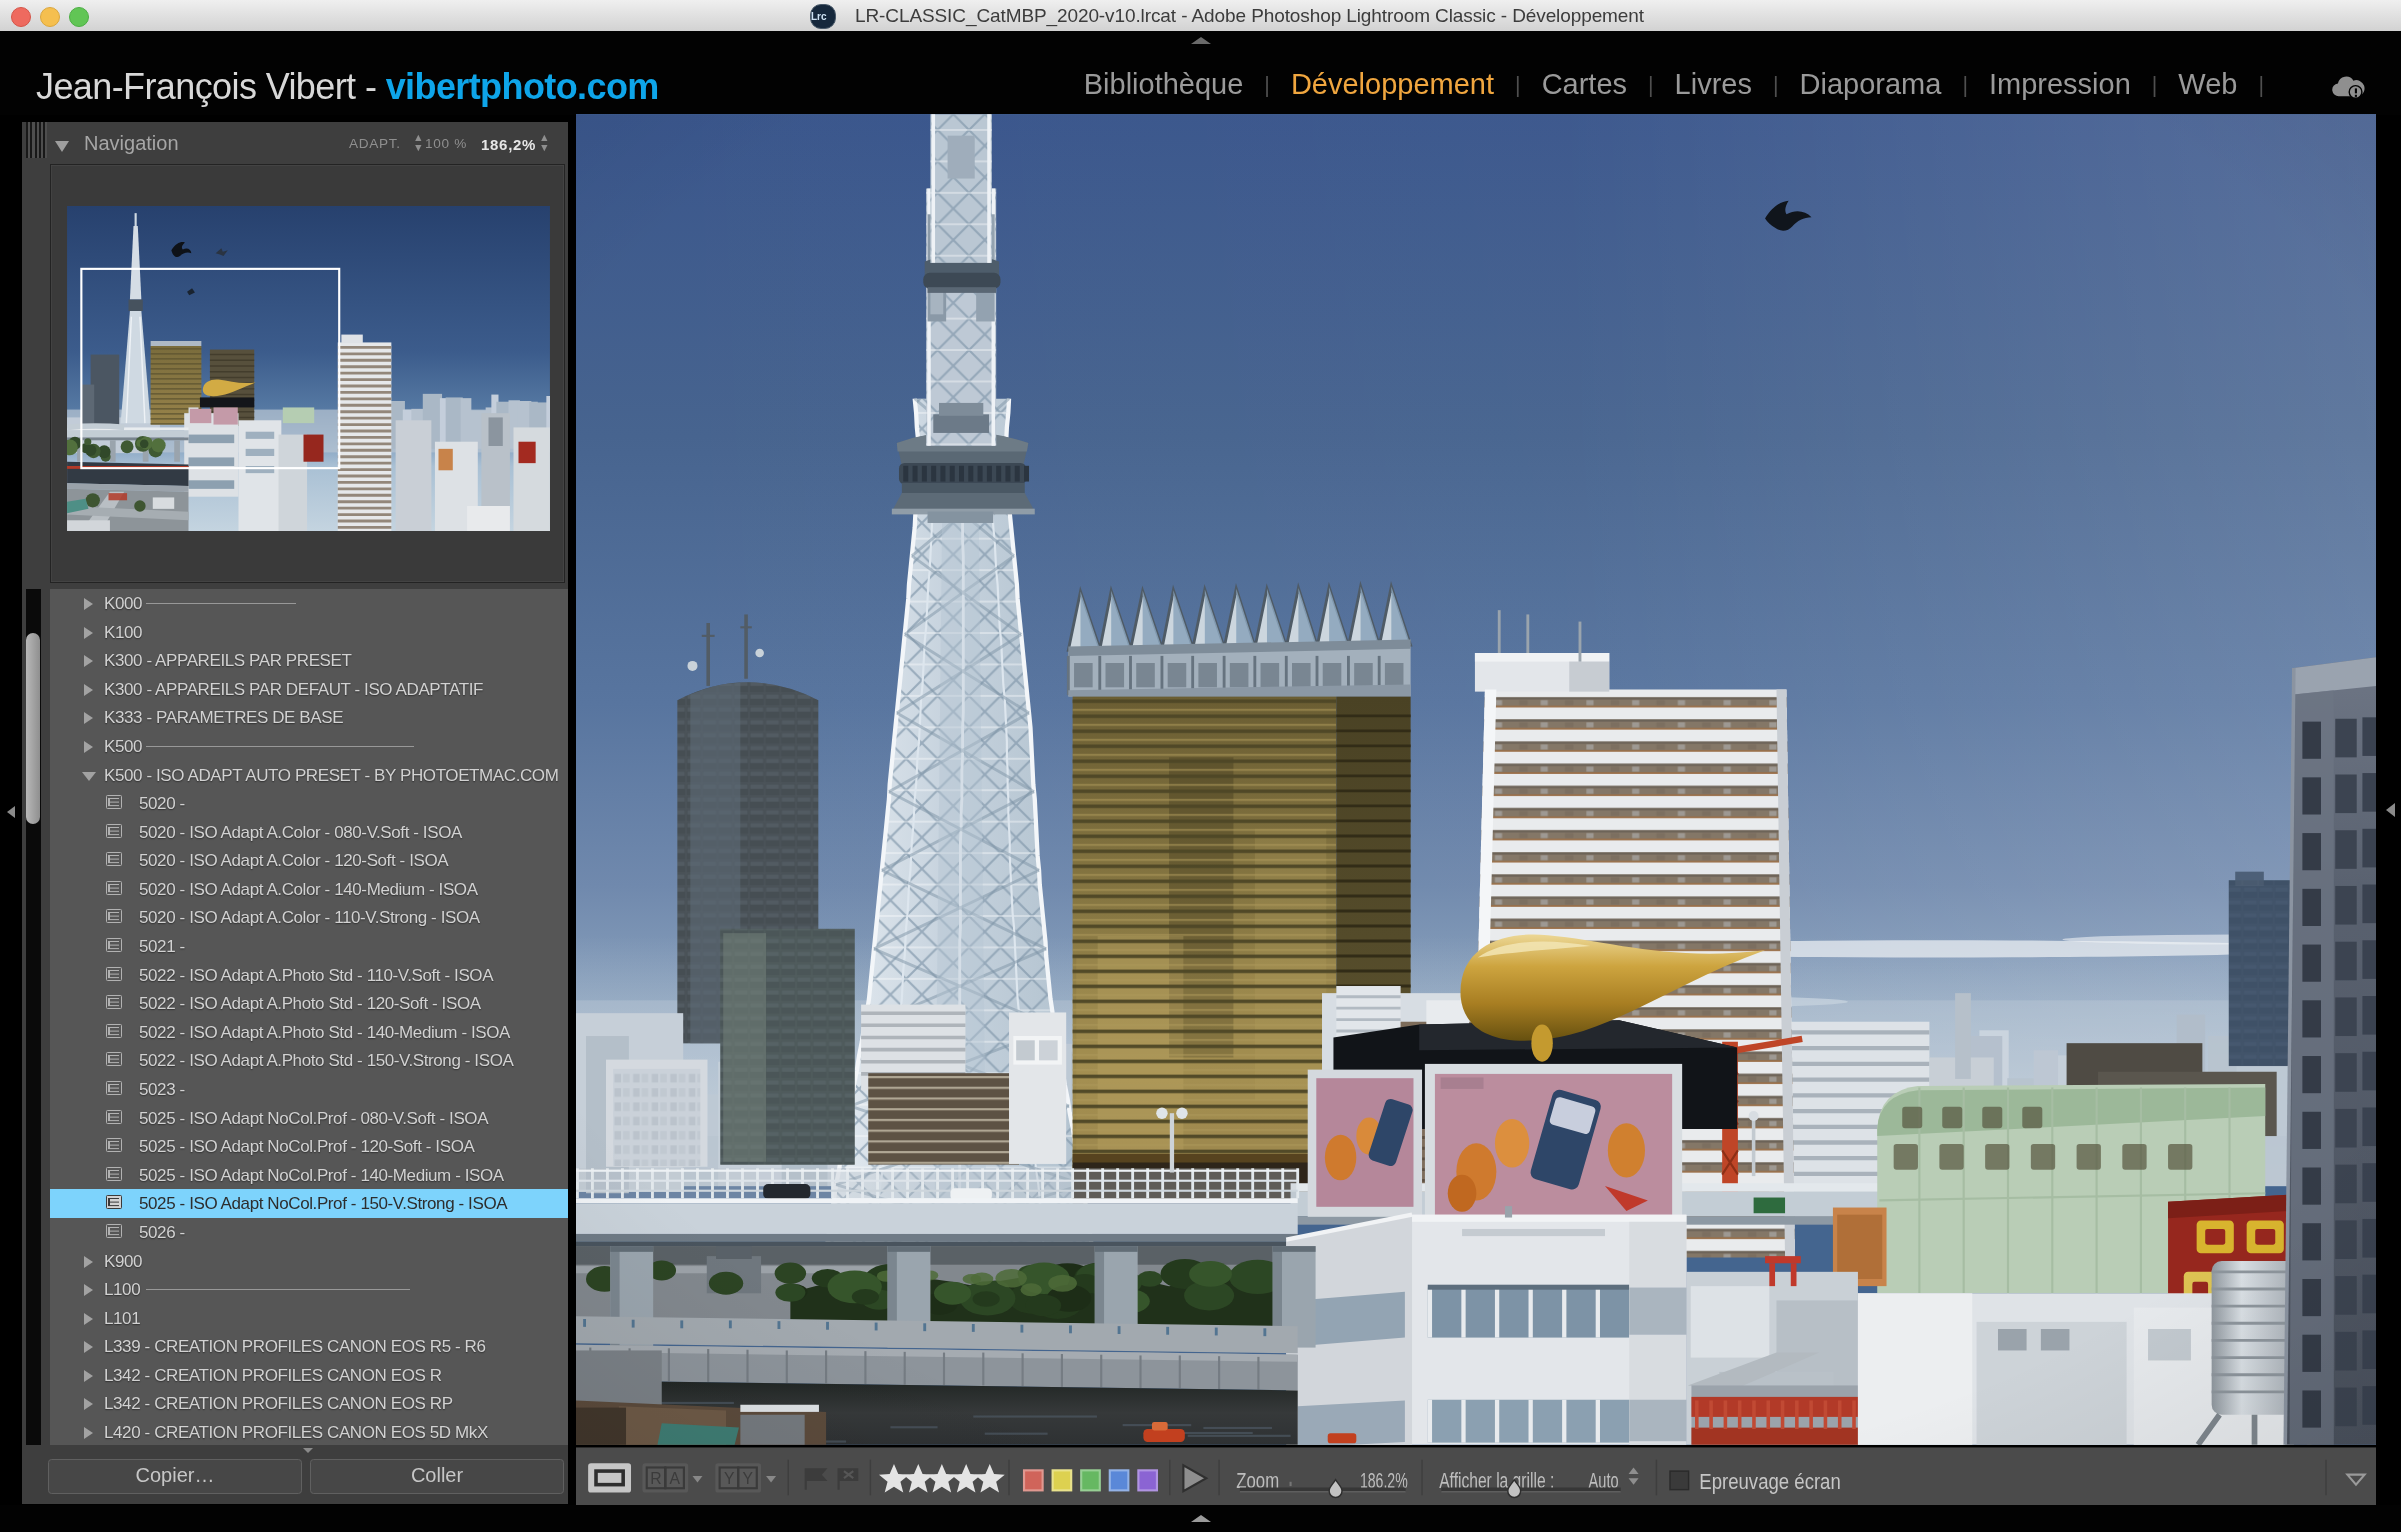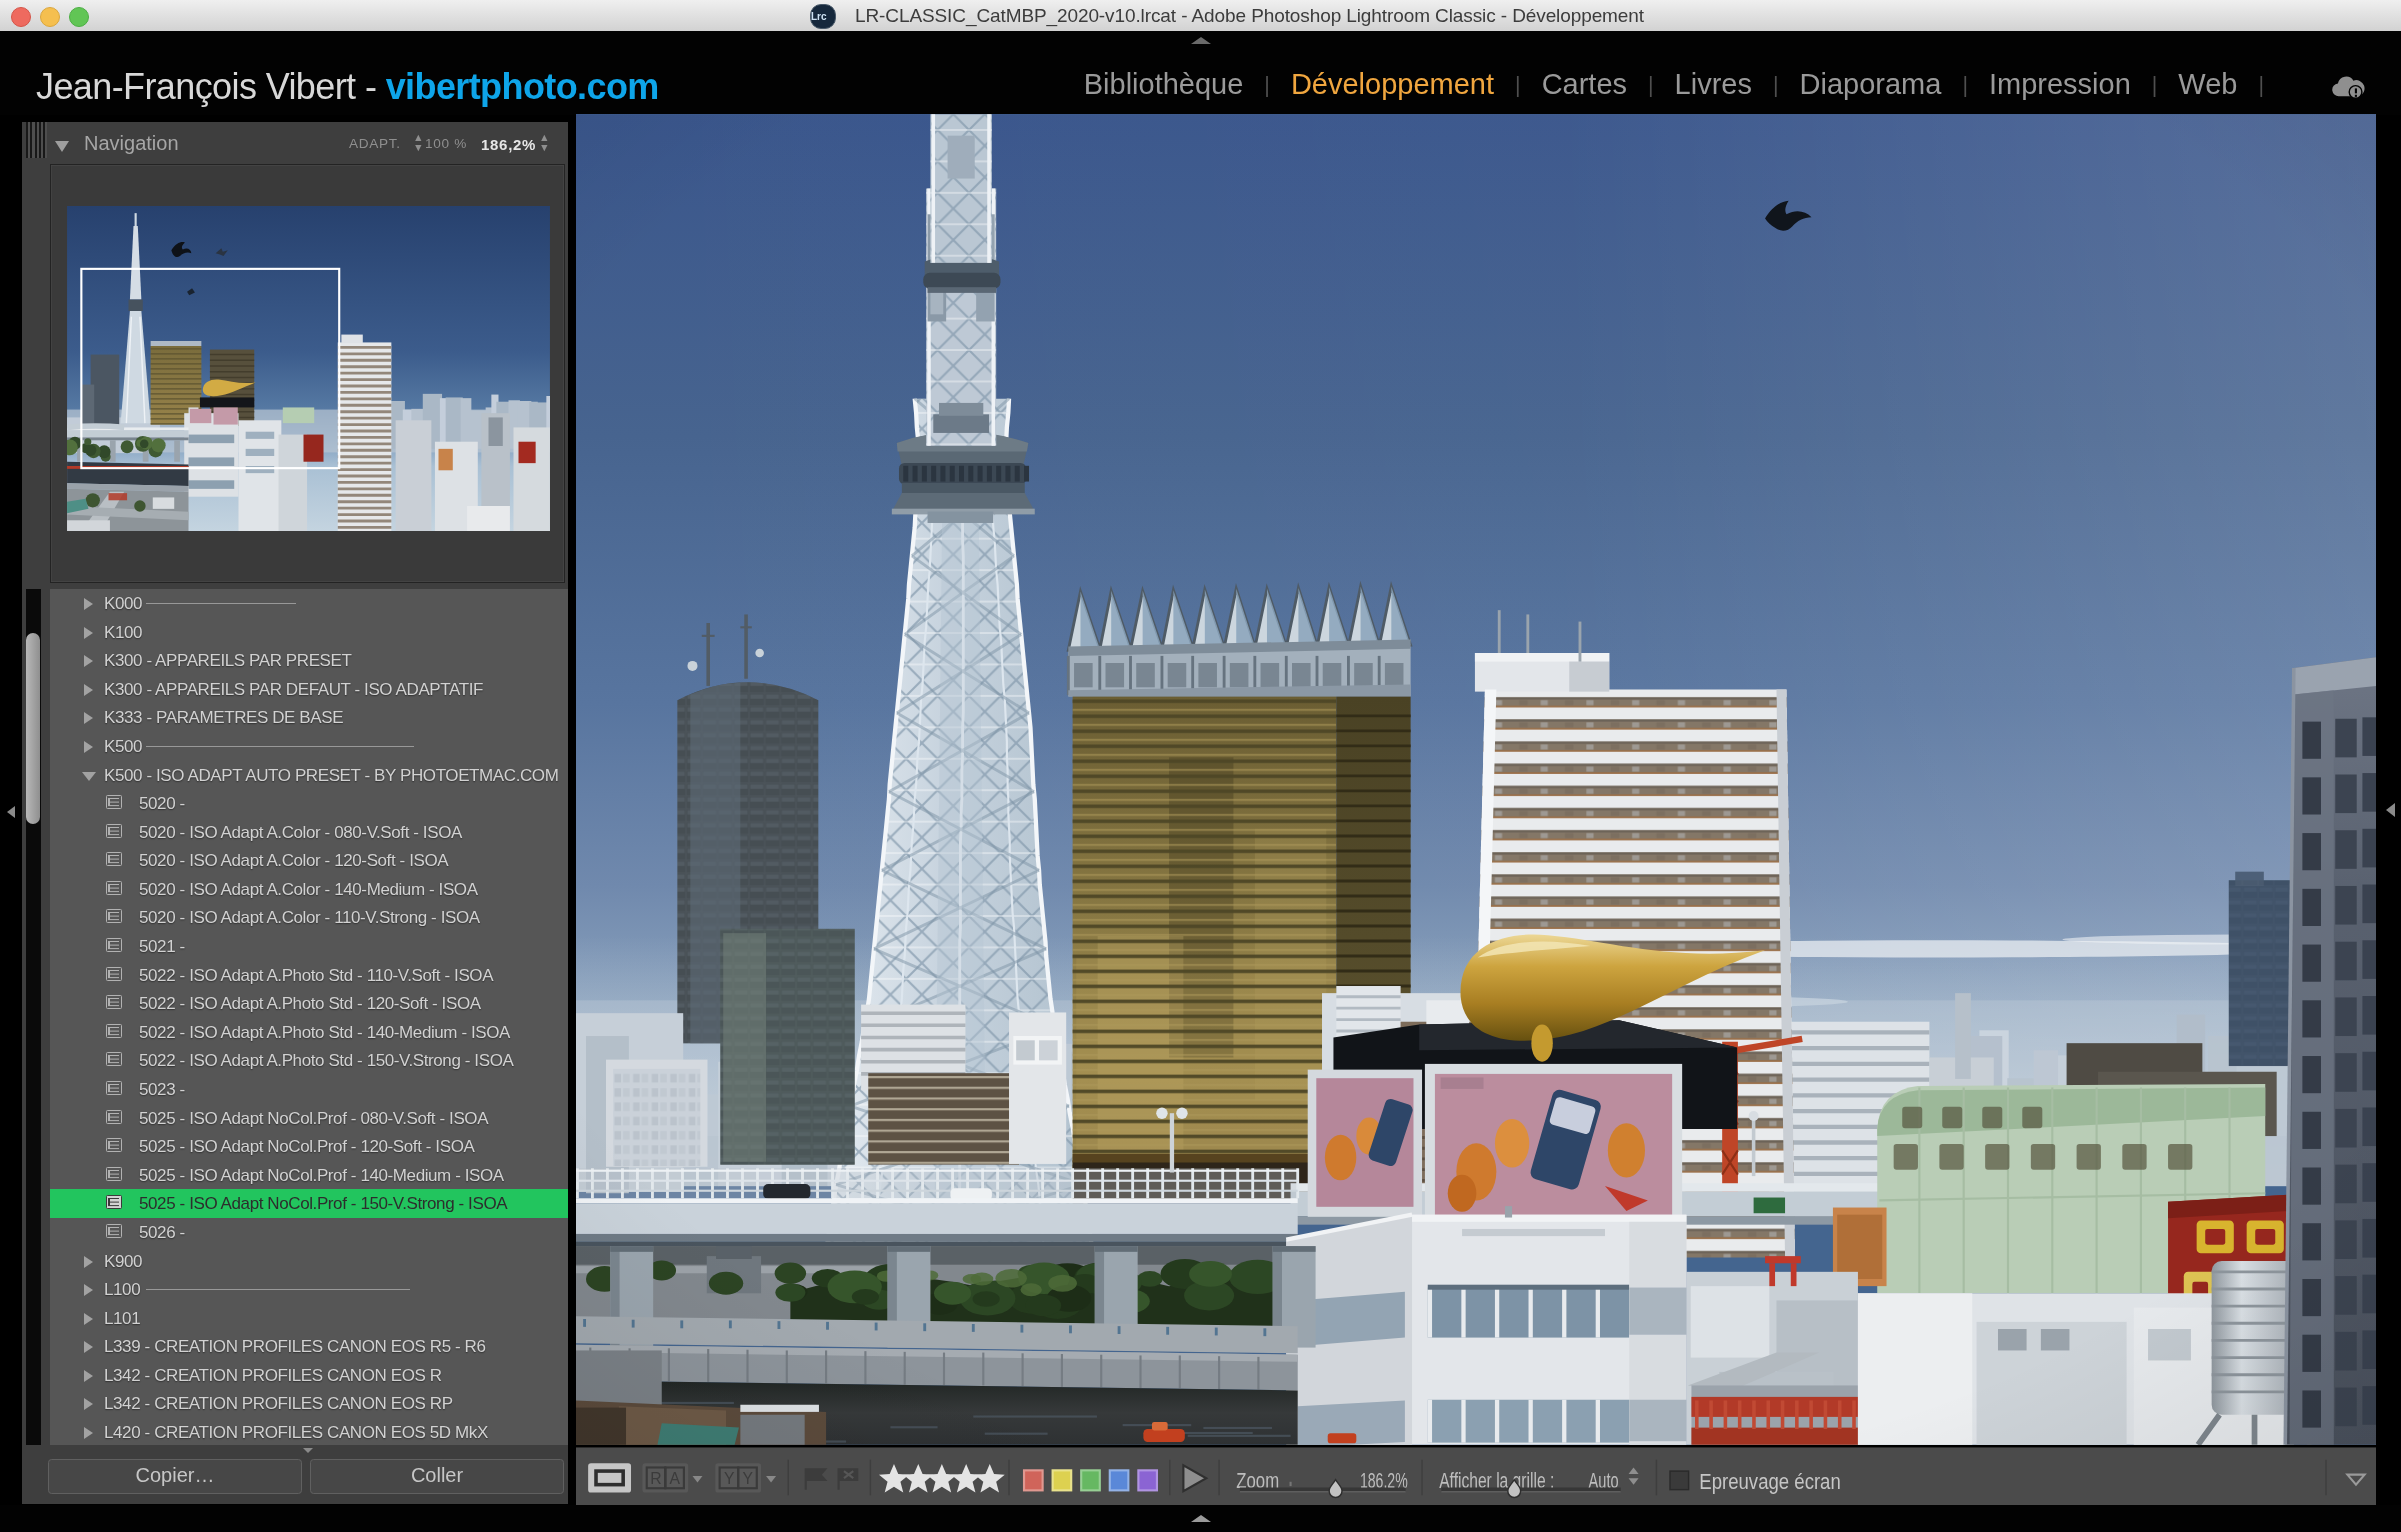--- a/index.html
+++ b/index.html
@@ -22,21 +22,21 @@
 #plist{position:absolute;left:28px;top:467px;width:518px;height:856px;background:#565656;overflow:hidden}
 .prow{position:absolute;left:0;width:518px;height:29px;color:#d2d2d2;font-size:17px;letter-spacing:-0.4px;line-height:29px;text-shadow:0 1.4px 1.4px rgba(0,0,0,.45);white-space:nowrap}
 .prow .tri{position:absolute;left:34px;top:8.6px;width:0;height:0;border-top:6.4px solid transparent;border-bottom:6.4px solid transparent;border-left:9.3px solid #a2a2a2}
 .prow .trid{position:absolute;left:32px;top:10.7px;width:0;height:0;border-left:7.1px solid transparent;border-right:7.1px solid transparent;border-top:9.3px solid #a2a2a2}
 .prow .gt{position:absolute;left:54px}
 .prow .icon{position:absolute;left:56px;top:6.4px;width:13.6px;height:11.4px;border:1.4px solid #b2b2b2;border-radius:1.4px;background:#565656}
 .prow .icon:before{content:"";position:absolute;left:1.4px;top:1.4px;width:10.7px;height:1.4px;background:#b2b2b2;box-shadow:0 3.6px 0 #b2b2b2,0 7.1px 0 #b2b2b2}
 .prow .icon:after{content:"";position:absolute;left:1.4px;top:1.4px;width:1.4px;height:8.6px;background:#b2b2b2}
 .prow .it{position:absolute;left:89px}
 .prow .dash{position:absolute;top:13.6px;height:1.4px;background:#989898}
-.selrow{background:#22c55e;color:#2d2d2d;text-shadow:none}
+.selrow{background:#7dd3fc;color:#2d2d2d;text-shadow:none}
 .selrow .icon{border-color:#3a3a3a;background:#d2d2d2}
 .selrow .icon:before{background:#3a3a3a;box-shadow:0 3.6px 0 #3a3a3a,0 7.1px 0 #3a3a3a}
 .selrow .icon:after{background:#3a3a3a}
 #gutter{position:absolute;left:3.6px;top:467px;width:15.7px;height:856px;background:#0a0a0a}
 #sthumb{position:absolute;left:4.3px;top:511px;width:13.6px;height:191px;border-radius:7.1px;background:linear-gradient(90deg,#b8b8b8,#8f8f8f)}
 .pbtn{position:absolute;top:1337px;height:33px;background:#474747;border:0.7px solid #606060;border-radius:3.6px;color:#c6c6c6;font-size:20px;text-align:center;line-height:31px}
 #griplines{position:absolute;left:3.6px;top:0;width:21.4px;height:36px;background:repeating-linear-gradient(90deg,#181818 0 2.1px,#4e4e4e 2.1px 4.3px)}
 #gripv{position:absolute;left:281px;top:1326px;width:0;height:0;border-left:5px solid transparent;border-right:5px solid transparent;border-top:5.7px solid #8a8a8a}
 #photo{left:576px;top:114px;width:1800px;height:1331px;background:#44658f}
 #toolbar{left:576px;top:1447px;width:1800px;height:59px;background:#4b4b4b;border-top:0.7px solid #2a2a2a}

